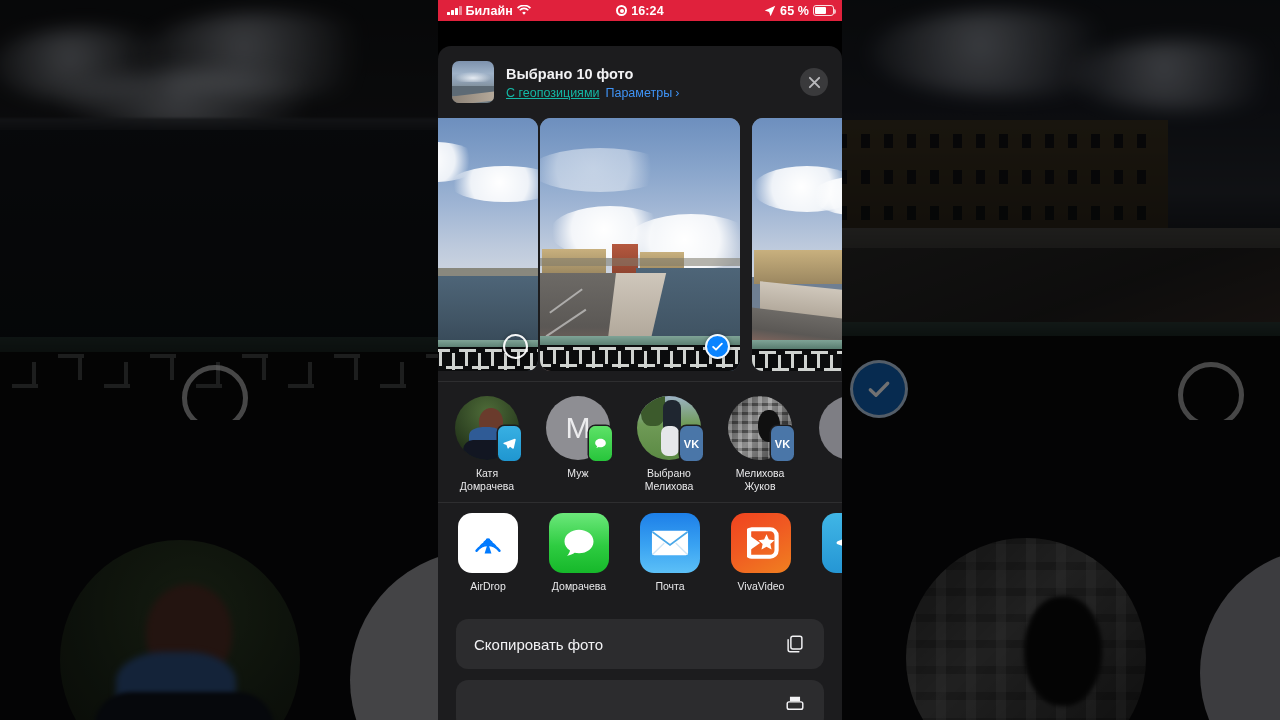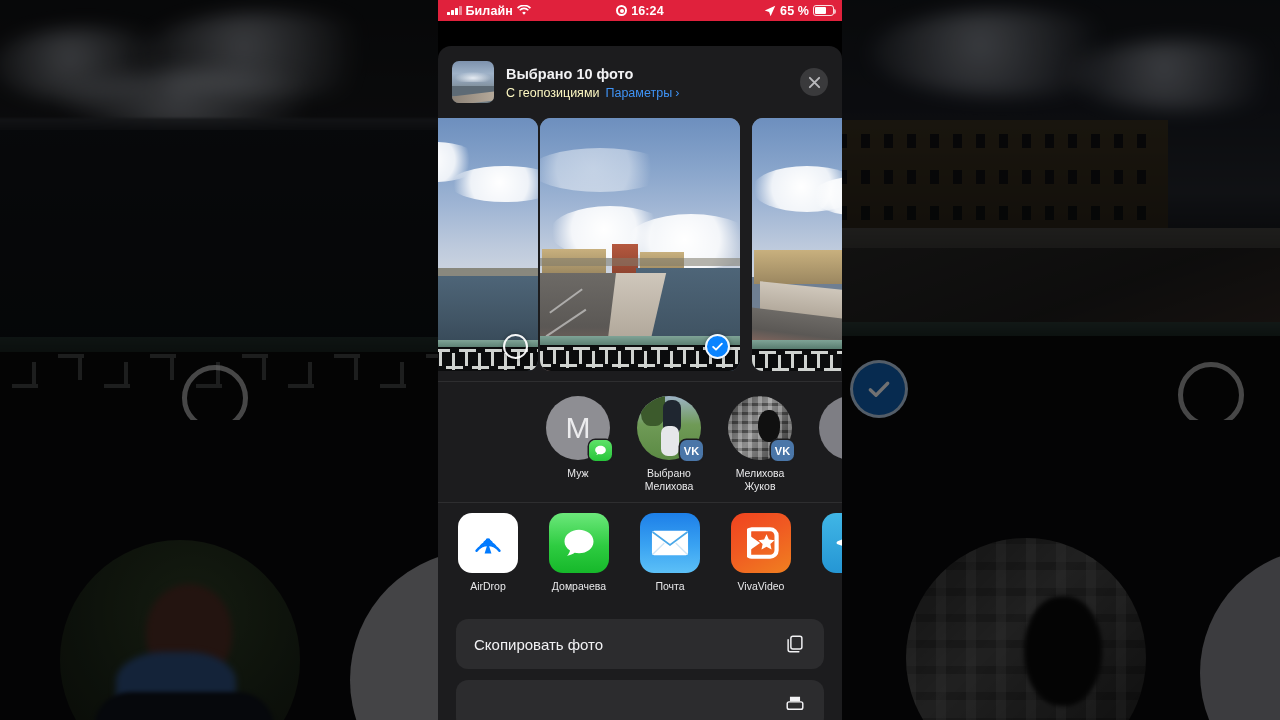--- a/index.html
+++ b/index.html
@@ -183,21 +183,21 @@
     background:linear-gradient(180deg,#7d92ad 0%,#9fb2c8 30%,#8b9cae 52%,#7e8c95 66%,#6f7b82 100%);
   }
   .head-thumb .ht-cloud { position:absolute; left:3px; top:11px; width:36px; height:10px;
     background:radial-gradient(ellipse at 50% 60%, #e6ecf3 0%, rgba(230,236,243,0) 72%); }
   .head-thumb .ht-water { position:absolute; left:0; top:25px; width:42px; height:10px; background:#5d6a75; }
   .head-thumb .ht-road { position:absolute; left:0; bottom:0; width:42px; height:9px;
     background:linear-gradient(90deg,#8b8176,#b5a99a); transform:skewY(-7deg); }
   .head-text { margin-left:12px; flex:1; min-width:0; }
   .head-title { color:#f2f2f4; font-size:14.5px; font-weight:bold; line-height:18px; }
   .head-sub { display:flex; align-items:center; gap:6px; margin-top:3px; }
-  .head-sub-main { color:#fef9c3; font-size:12.5px; }
+  .head-sub-main { color:#14b8a6; font-size:12.5px;text-decoration:underline; }
   .head-link { color:#3f93f5; font-size:12.5px; }
   .head-chev { color:#3f93f5; font-size:12.5px; margin-left:-3px; }
   .close-btn {
     width:28px; height:28px; border-radius:50%; background:#3a3a3c; flex:none;
     display:flex; align-items:center; justify-content:center;
   }
   .close-btn svg { display:block; }
 
   
   .strip { position:relative; height:263px; padding-left:0; }
@@ -233,21 +233,21 @@
 
   
   .contacts { position:relative; height:120px; padding-top:12px; }
   .contact {
     position:absolute; top:14px; width:82px; display:flex; flex-direction:column; align-items:center;
   }
   .c-av { position:relative; width:64px; height:64px; border-radius:50%; overflow:visible; }
   .c-av .pic { position:absolute; inset:0; border-radius:50%; overflow:hidden; }
   .c-name { margin-top:7px; color:#e8e8ea; font-size:10.5px; line-height:12.5px; text-align:center; }
   .c-badge {
-    position:absolute; right:-2px; bottom:-1px; width:23px; height:21px; border-radius:6.5px;
+    position:absolute; right:-2px; bottom:-1px; width:23px; height:35px; border-radius:6.5px;
     display:flex; align-items:center; justify-content:center; box-shadow:0 0 0 1.5px #1c1c1e;
   }
   .c-badge.tg { background:linear-gradient(180deg,#38b0e3,#1f96d0); }
   .c-badge.msg { background:linear-gradient(180deg,#5ee268,#27c53b); }
   .c-badge.vk { background:#4a76a8; color:#fff; font-size:11px; font-weight:bold; }
 
   
   .av-katya { background:radial-gradient(circle at 50% 25%, #4e6b38 0%, #2f4423 55%, #16200f 100%); }
   .av-katya .k-hair { position:absolute; left:24px; top:12px; width:24px; height:27px; border-radius:50% 50% 44% 44%; background:#6a3b2c; }
   .av-katya .k-scarf { position:absolute; left:14px; top:31px; width:34px; height:22px; border-radius:40%; background:#2f5b96; }
@@ -576,20 +576,37 @@
               <i class="h" style="left: 85px; top: 2px;"></i>
             </div>
 
         </div>
       </div>
 
       <div class="divider"></div>
 
       <div class="contacts">
 
+        <div class="contact" style="left:8px;">
+          <div class="c-av">
+            <div class="pic av-katya">
+              <div class="k-hair"></div>
+                <div class="k-scarf"></div>
+                <div class="k-body"></div>
+            </div>
+            <div class="c-badge tg">
+              <svg width="15" height="15" viewBox="0 0 24 24">
+                  <path fill="#fff" d="M20.3 4.2 2.9 10.9c-.9.35-.88 1.63.03 1.95l4.3 1.5 1.66 5.2c.22.68 1.08.86 1.55.32l2.4-2.72 4.38 3.23c.6.44 1.46.11 1.62-.62l3.1-13.9c.18-.8-.62-1.48-1.64-1.66z"></path>
+                </svg>
+            </div>
+          </div>
+          <div class="c-name">
+            <span>Катя</span><br><span>Домрачева</span>
+          </div>
+        </div>
 
         <div class="contact" style="left:99px;">
           <div class="c-av">
             <div class="pic av-mug">М</div>
             <div class="c-badge msg">
               <svg width="15" height="15" viewBox="0 0 24 24">
                   <path fill="#fff" d="M12 4.3c-4.7 0-8.5 3-8.5 6.8 0 2.1 1.2 4 3.1 5.2-.2 1.1-.8 2.2-1.6 3 1.7-.2 3.2-.9 4.2-1.6 .9.2 1.8.3 2.8.3 4.7 0 8.5-3 8.5-6.9S16.7 4.3 12 4.3z"></path>
                 </svg>
             </div>
           </div>

